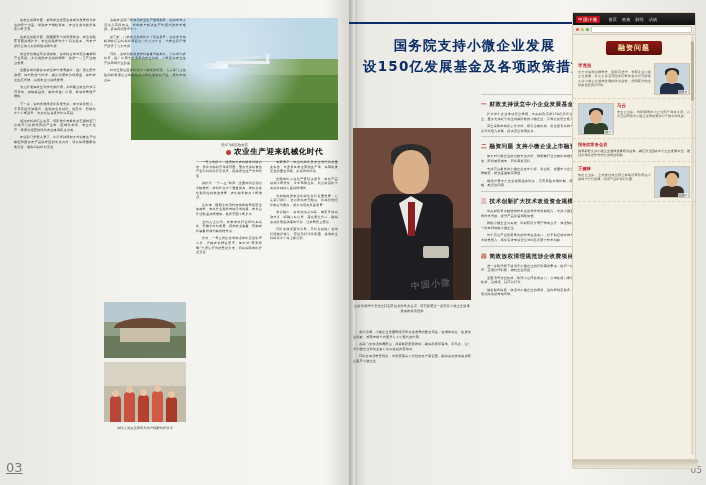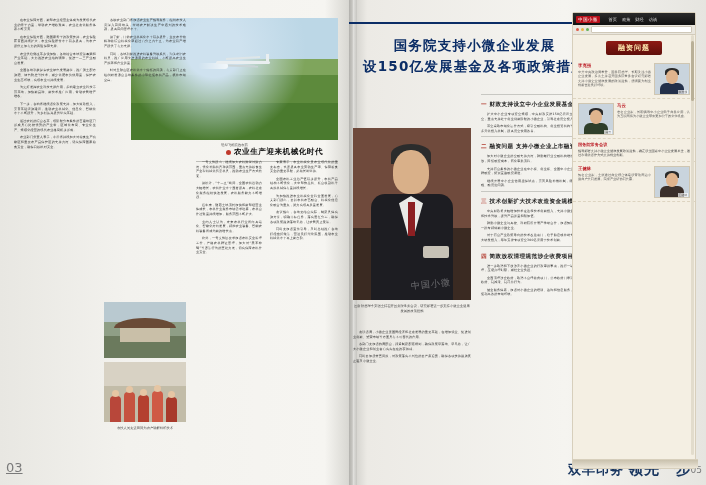--- a/index.html
+++ b/index.html
@@ -316,24 +316,20 @@
         </div>
         <div class="body-col cjk">
           <p>进一步取消和下放涉及小微企业的行政审批事项，推行一站式服务和网上办理，压缩办理时限，减轻企业负担。</p>
           <p>全面清理涉企收费，取消不合理收费项目，公布收费目录清单，严禁各种乱收费、乱摊派、乱罚款行为。</p>
           <p>健全服务体系，加强对小微企业的培训、咨询和信息服务，营造公平竞争、便利高效的市场环境。</p>
         </div>
       </div>
     </div>
 
     <div class="pnum-r">05</div>
-    <div class="footer-brand">
-      <span class="fb1 cjk">双丰印务</span>
-      <span class="fb2 cjk">领先一步</span>
-    </div>
   </div>
 
   <div class="sidebar">
 
     <div class="sb-topbar">
       <span class="sb-logo cjk">中国小微</span>
       <span class="sb-nav cjk">
         <span>首页</span>
         <span>政策</span>
         <span>财经</span>

